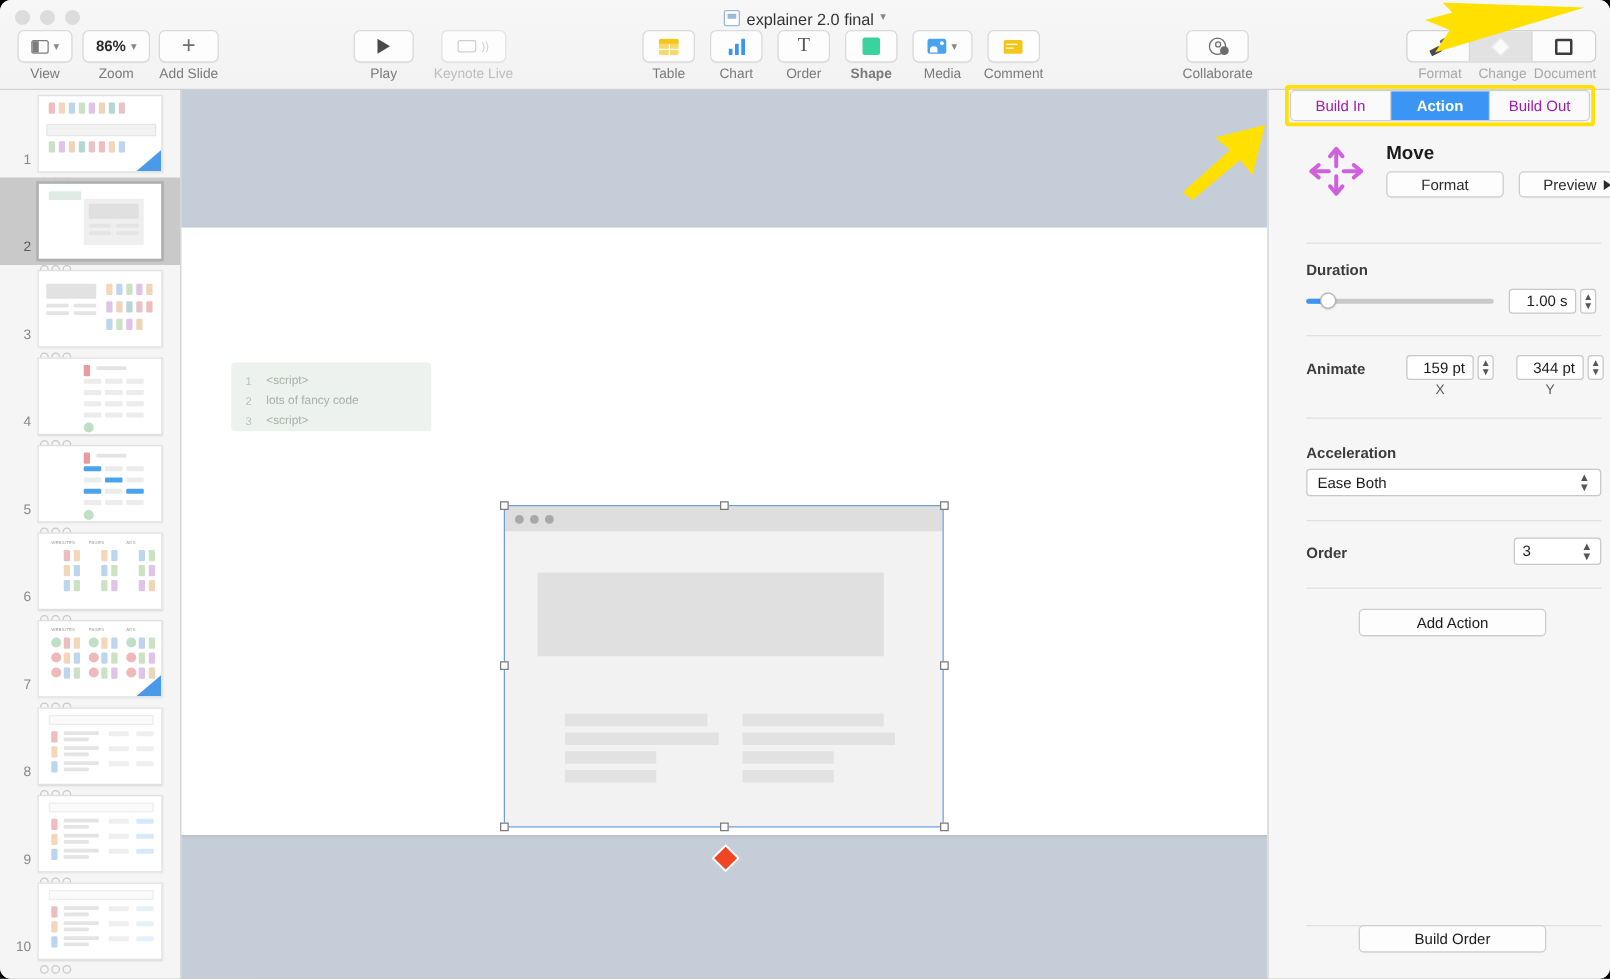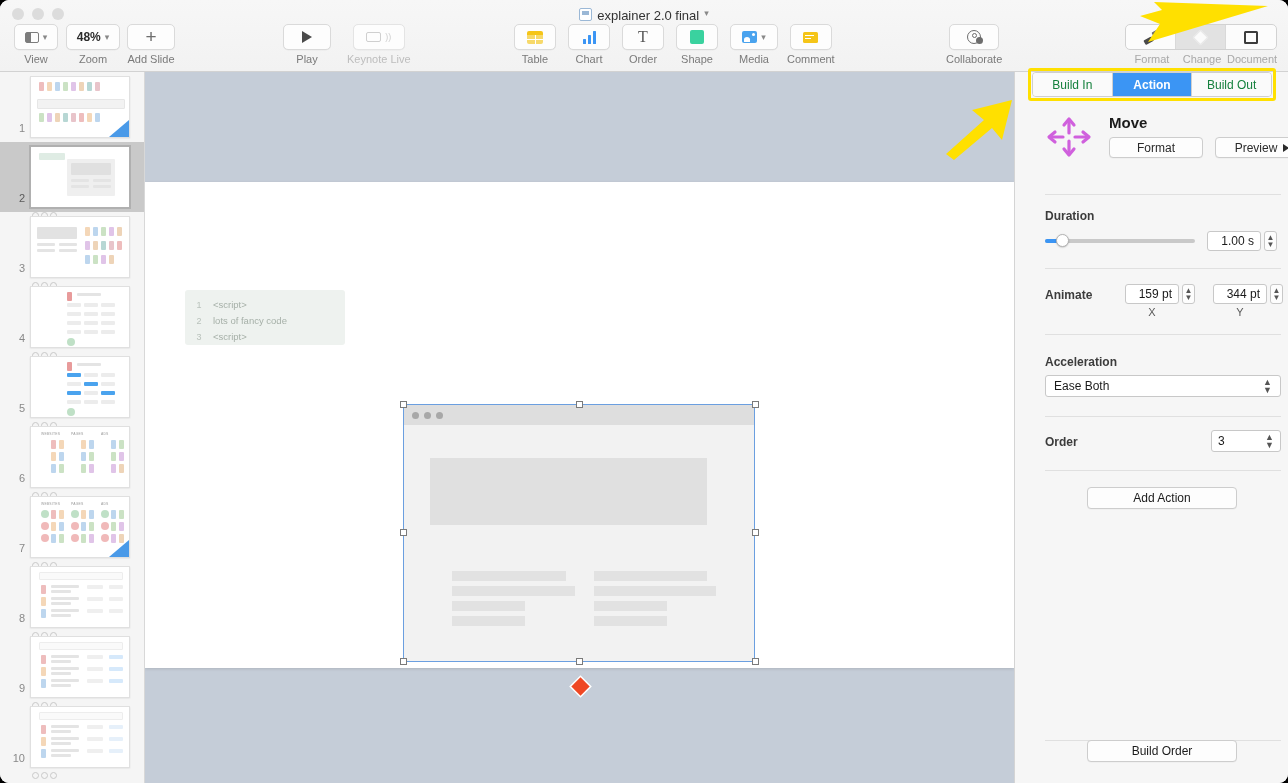--- a/index.html
+++ b/index.html
@@ -165,21 +165,21 @@
   .panel {
     position: absolute; right: 0; top: 72px; width: 274px; bottom: 0;
     background: #f6f6f6; border-left: 1px solid #d4d4d4;
   }
   .tabs {
     position: absolute; left: 17px; top: 0; width: 240px; height: 25px;
     display: flex; border: 1px solid #cfcfcf; border-radius: 4px; overflow: hidden;
   }
   .tabs > div {
     flex: 1; display: flex; align-items: center; justify-content: center;
-    font-size: 12px; color: #15803d; background: #fafafa;
+    font-size: 12px; color: #a21caf; background: #fafafa;
     border-right: 1px solid #cfcfcf;
   }
   .tabs > div:last-child { border-right: none; }
   .tabs > div.on { background: #3b95f4; color: #fff; font-weight: bold; }
   .hl-tabs {
     position: absolute; left: 13px; top: -4px; width: 248px; height: 33px;
     border: 3px solid #ffe000; border-radius: 3px; pointer-events: none;
   }
 
   .anim-head { position: absolute; left: 28px; top: 42px; display: flex; gap: 14px; }
@@ -247,21 +247,21 @@
         <span style="display:inline-block;width:14px;height:11px;border:1.3px solid #7c7c7c;border-radius:2px;position:relative;">
           <span style="position:absolute;left:0;top:0;width:5px;height:100%;background:#7c7c7c;"></span>
         </span>
         <span class="chev-sm">▾</span>
       </div>
       <div class="tb-lbl">View</div>
     </div>
 
     <div class="tb-item" style="left:66px;">
       <div class="tb-btn" style="width:54px;">
-        <span style="font-size:12px;font-weight:bold;color:#2b2b2b;">48%</span>
+        <span style="font-size:12px;font-weight:bold;color:#2b2b2b;">86%</span>
         <span class="chev-sm">▾</span>
       </div>
       <div class="tb-lbl">Zoom</div>
     </div>
 
     <div class="tb-item" style="left:127px;">
       <div class="tb-btn" style="width:48px;">
         <span style="font-size:19px;color:#6d6d6d;line-height:14px;font-weight:300;">+</span>
       </div>
       <div class="tb-lbl">Add Slide</div>
@@ -306,21 +306,21 @@
       <div class="tb-lbl">Chart</div>
     </div>
 
     <div class="tb-item" style="left:622px;">
       <div class="tb-btn" style="width:42px;">
         <span style="font-size:16px;color:#585858;font-family:'Liberation Serif',serif;line-height:14px;">T</span>
       </div>
       <div class="tb-lbl">Order</div>
     </div>
 
-    <div class="tb-item" style="left:676px;">
+    <div class="tb-item" style="left:676px;font-weight:bold;">
       <div class="tb-btn" style="width:42px;">
         <span style="display:inline-block;width:14px;height:14px;background:#3ad29f;border-radius:2px;"></span>
       </div>
       <div class="tb-lbl">Shape</div>
     </div>
 
     <div class="tb-item" style="left:730px;">
       <div class="tb-btn" style="width:48px;">
         <span style="display:inline-block;width:15px;height:12px;background:#4aa3ee;border-radius:2px;position:relative;overflow:hidden;">
           <span style="position:absolute;left:2px;bottom:1px;width:6px;height:5px;background:#fff;border-radius:50% 50% 0 0;"></span>

